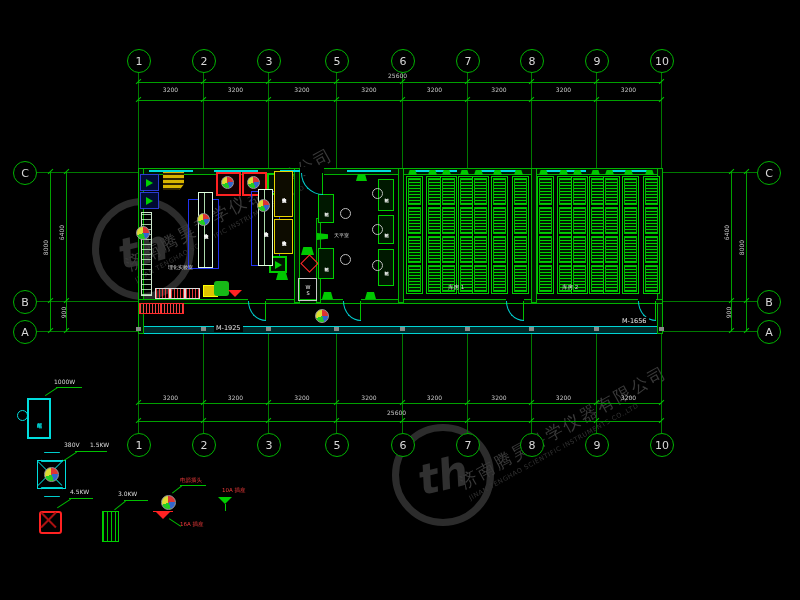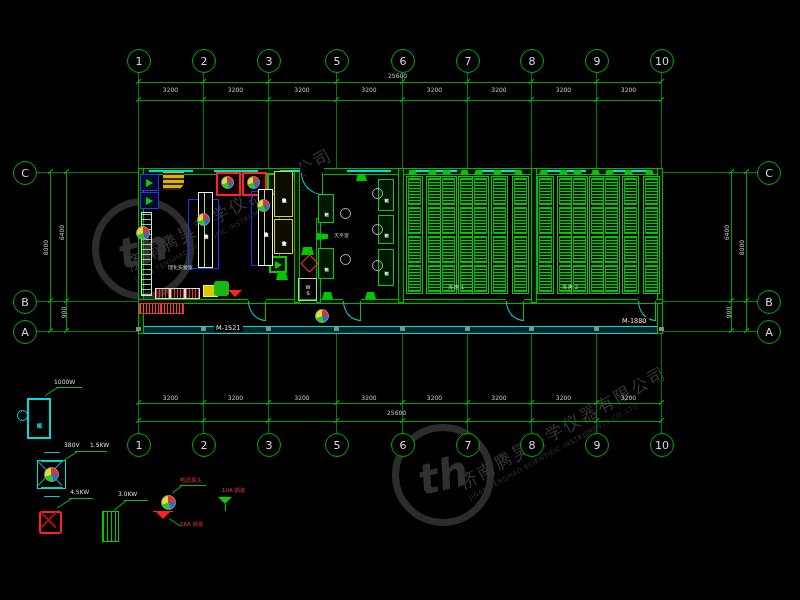--- a/index.html
+++ b/index.html
@@ -190,22 +190,22 @@
     </div>
   <div class="trap" style="left:356px;top:174px;width:11px;height:7px;"></div>
   <div class="trap" style="left:319px;top:231px;width:7px;height:11px;transform:rotate(90deg);"></div>
   <div class="trap" style="left:322px;top:292px;width:11px;height:7px;"></div>
   <div class="trap" style="left:365px;top:292px;width:11px;height:7px;"></div>
   <div class="tinyw" style="left:334px;top:232px;">天平室</div>
 
   <div class="rbox" style="left:139px;top:303px;width:20px;height:9px;"></div>
   <div class="rbox" style="left:160px;top:303px;width:22px;height:9px;"></div>
   <div class="sph" style="left:315px;top:309px;width:12px;height:12px;"></div>
-  <div class="doorlbl" style="left:214px;top:324px;">M-1521</div>
-  <div class="doorlbl" style="left:620px;top:317px;">M-1880</div>
+  <div class="doorlbl" style="left:214px;top:324px;">M-1925</div>
+  <div class="doorlbl" style="left:620px;top:317px;">M-1656</div>
 
   <div class="tinyw" style="left:448px;top:284px;font-size:5.5px;">库房 1</div>
   <div class="tinyw" style="left:562px;top:284px;font-size:5.5px;">库房 2</div>
 
   <div class="cring" style="left:17px;top:410px;width:9px;height:9px;"></div>
   <div class="pbox" style="left:27px;top:398px;width:20px;height:37px;">
     <div class="vtext">配电箱</div>
   </div>
   <div class="lead" style="left:44px;top:391px;width:15px;transform:rotate(-33deg);"></div>
   <div class="lead" style="left:56px;top:387px;width:26px;"></div>

